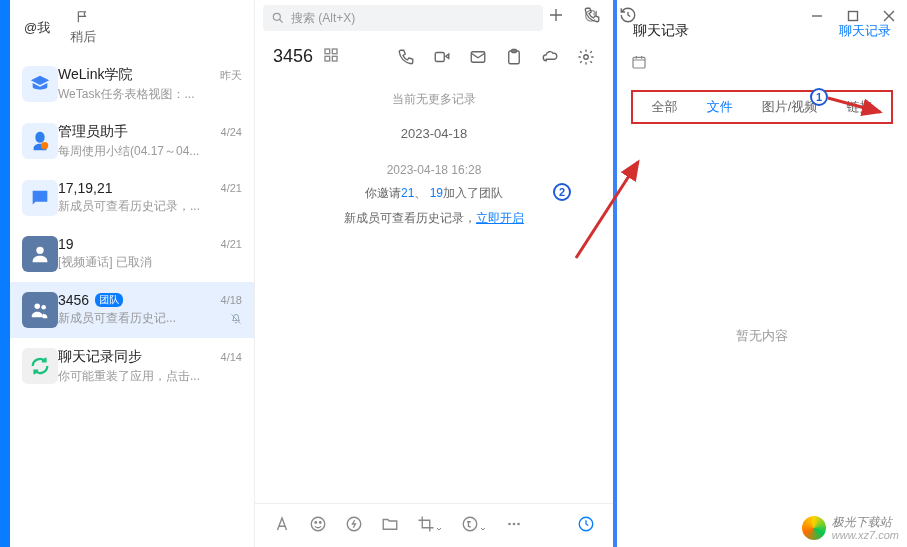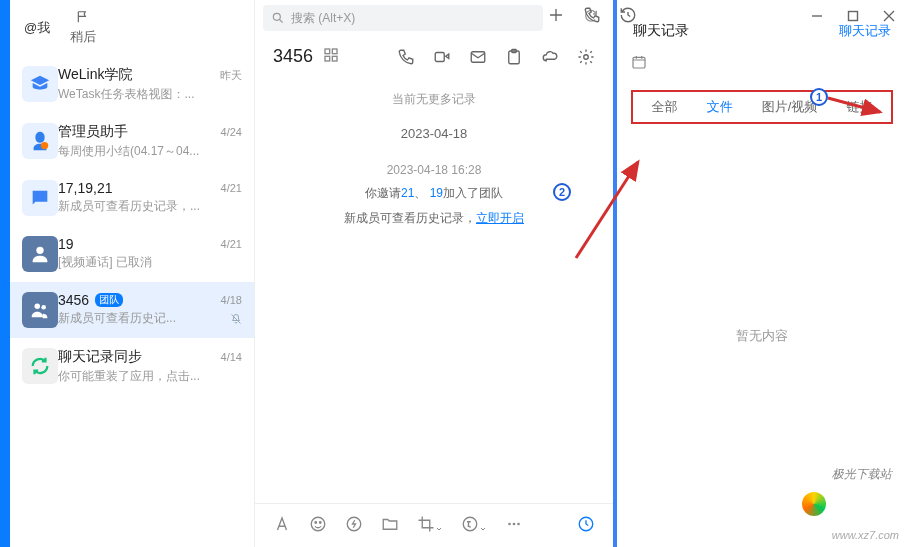--- a/index.html
+++ b/index.html
@@ -69,21 +69,21 @@
 .rp-tab.active { color: #0a7cff; }
 
 .rp-empty { flex: 1; display: flex; align-items: center; justify-content: center; color: #999; font-size: 13px; }
 
 
 .badge { position: absolute; width: 18px; height: 18px; border-radius: 50%; background: #fff; border: 2px solid #1e5bd6; color: #1e5bd6; font-size: 11px; font-weight: bold; display: flex; align-items: center; justify-content: center; z-index: 20; }
 .arrow { position: absolute; z-index: 19; }
 
 .watermark { position: absolute; right: 8px; bottom: 6px; display: flex; align-items: center; gap: 6px; font-size: 12px; color: #888; font-style: italic; }
 .wm-logo { width: 24px; height: 24px; border-radius: 50%; background: conic-gradient(#ffd400, #00c853, #ff6d00, #ffd400); }
-.wm-text { display: flex; flex-direction: column; line-height: 1.1; gap: 48px; }
+.wm-text { display: flex; flex-direction: column; line-height: 1.1; }
 </style>
 </head>
 <body>
 
 <div class="app">
   <div class="nav-rail"></div>
 
   <div class="chat-list">
     <div class="chat-list-header">
       <span class="tab-me">@我</span>

